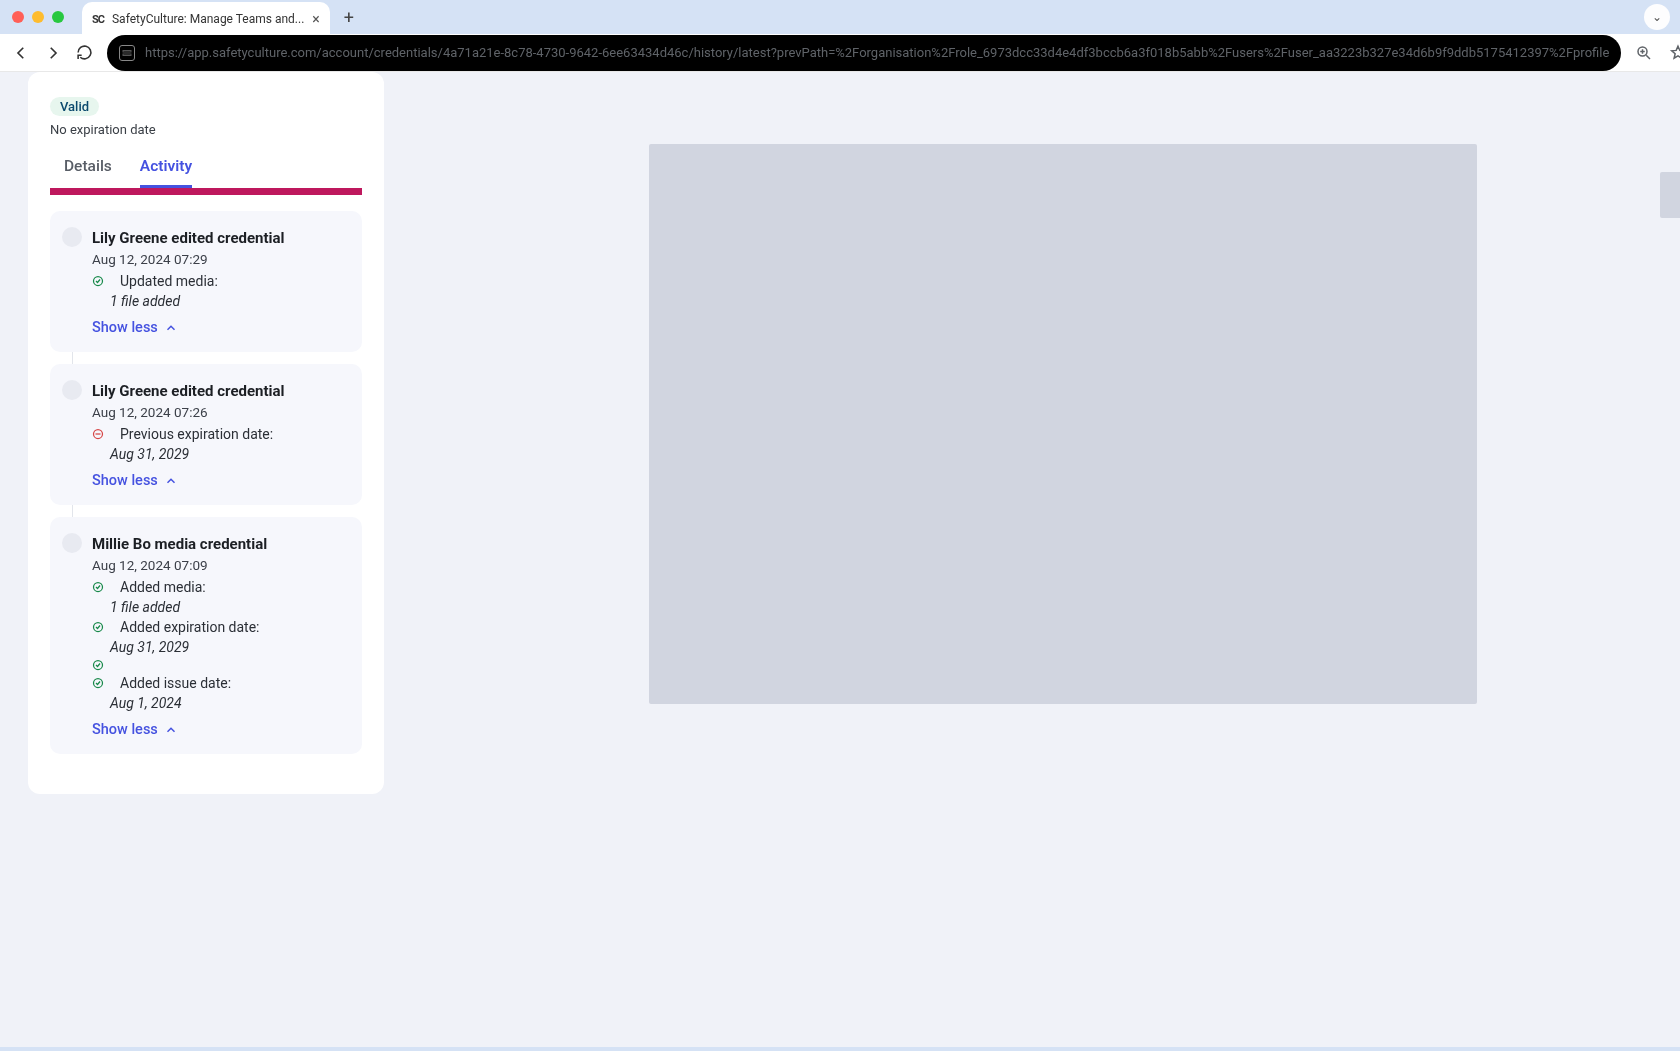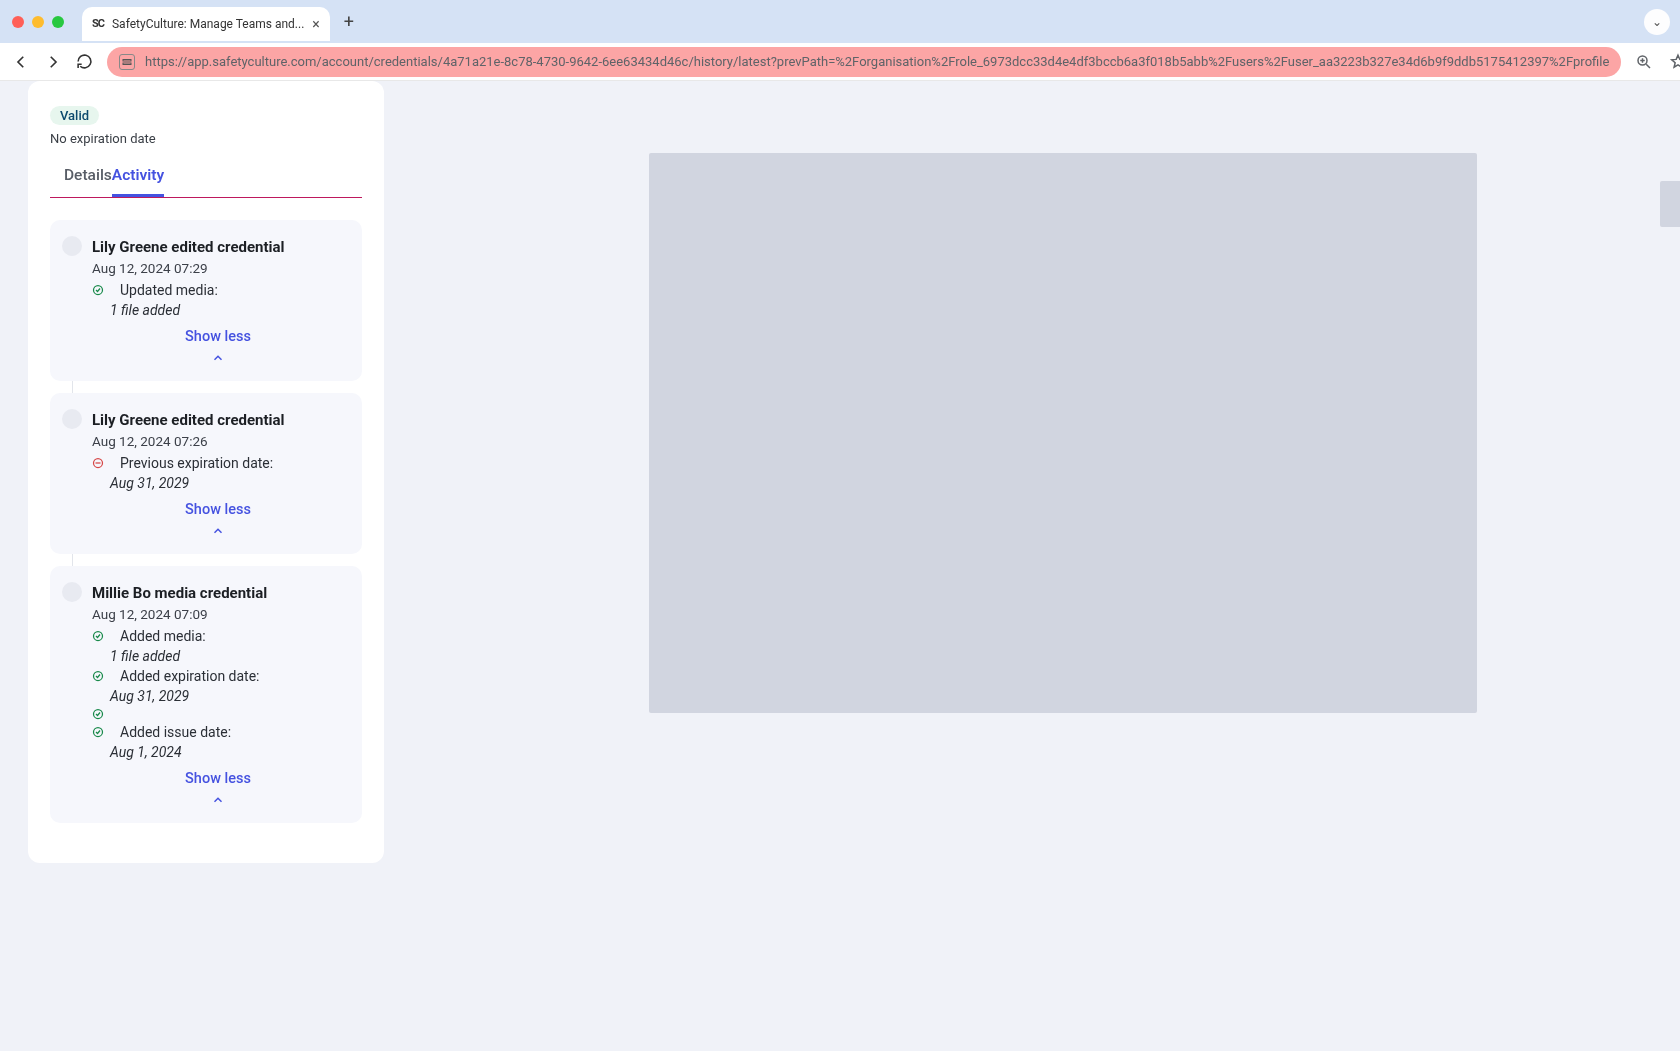--- a/index.html
+++ b/index.html
@@ -10,21 +10,21 @@
     }
     body {
       width: 1680px;
       height: 1051px;
       background: #d5e2f5;
       overflow: hidden;
     }
     
     .browser-chrome {
       background: #d5e2f5;
-      height: 43px;
+      height: 34px;
       display: flex;
       align-items: center;
       padding-left: 12px;
     }
     .window-controls {
       display: flex;
       gap: 8px;
       margin-right: 18px;
     }
     .win-btn {
@@ -95,23 +95,23 @@
     }
     .nav-arrow, .reload {
       color: #555;
       font-size: 16px;
       cursor: pointer;
       width: 20px;
       text-align: center;
     }
     .url-bar {
       flex: 1;
-      background: #fca5a5;
+      background: #000000;
       border-radius: 18px;
-      height: 30px;
+      height: 36px;
       display: flex;
       align-items: center;
       padding: 0 12px;
       font-size: 13px;
       color: #5f6368;
       gap: 10px;
     }
     .url-bar .site-icon {
       width: 16px;
       height: 16px;
@@ -188,22 +188,23 @@
       border-radius: 10px;
       margin-bottom: 6px;
     }
     .expiration {
       font-size: 13px;
       color: #3a3f46;
       margin-bottom: 20px;
     }
     .tabs {
       display: flex;
-      border-bottom: 1px solid #be185d;
-      margin-bottom: 22px;
+      gap: 28px;
+      border-bottom: 7px solid #be185d;
+      margin-bottom: 16px;
       padding-left: 14px;
     }
     .tab-item {
       font-size: 15.5px;
       color: #585d66;
       padding-bottom: 10px;
       cursor: pointer;
       font-weight: 500;
     }
     .tab-item.active {
@@ -275,21 +276,20 @@
     }
     .show-less {
       display: flex;
       align-items: center;
       gap: 6px;
       color: #4552e0;
       font-size: 14.5px;
       font-weight: 500;
       margin-top: 10px;
       cursor: pointer;
-      flex-direction: column;
     }
     .show-less svg { width: 14px; height: 14px; }
     .preview-area {
       flex: 1;
       position: relative;
       margin-top: 72px;
       display: flex;
       justify-content: center;
     }
     .preview-main {

